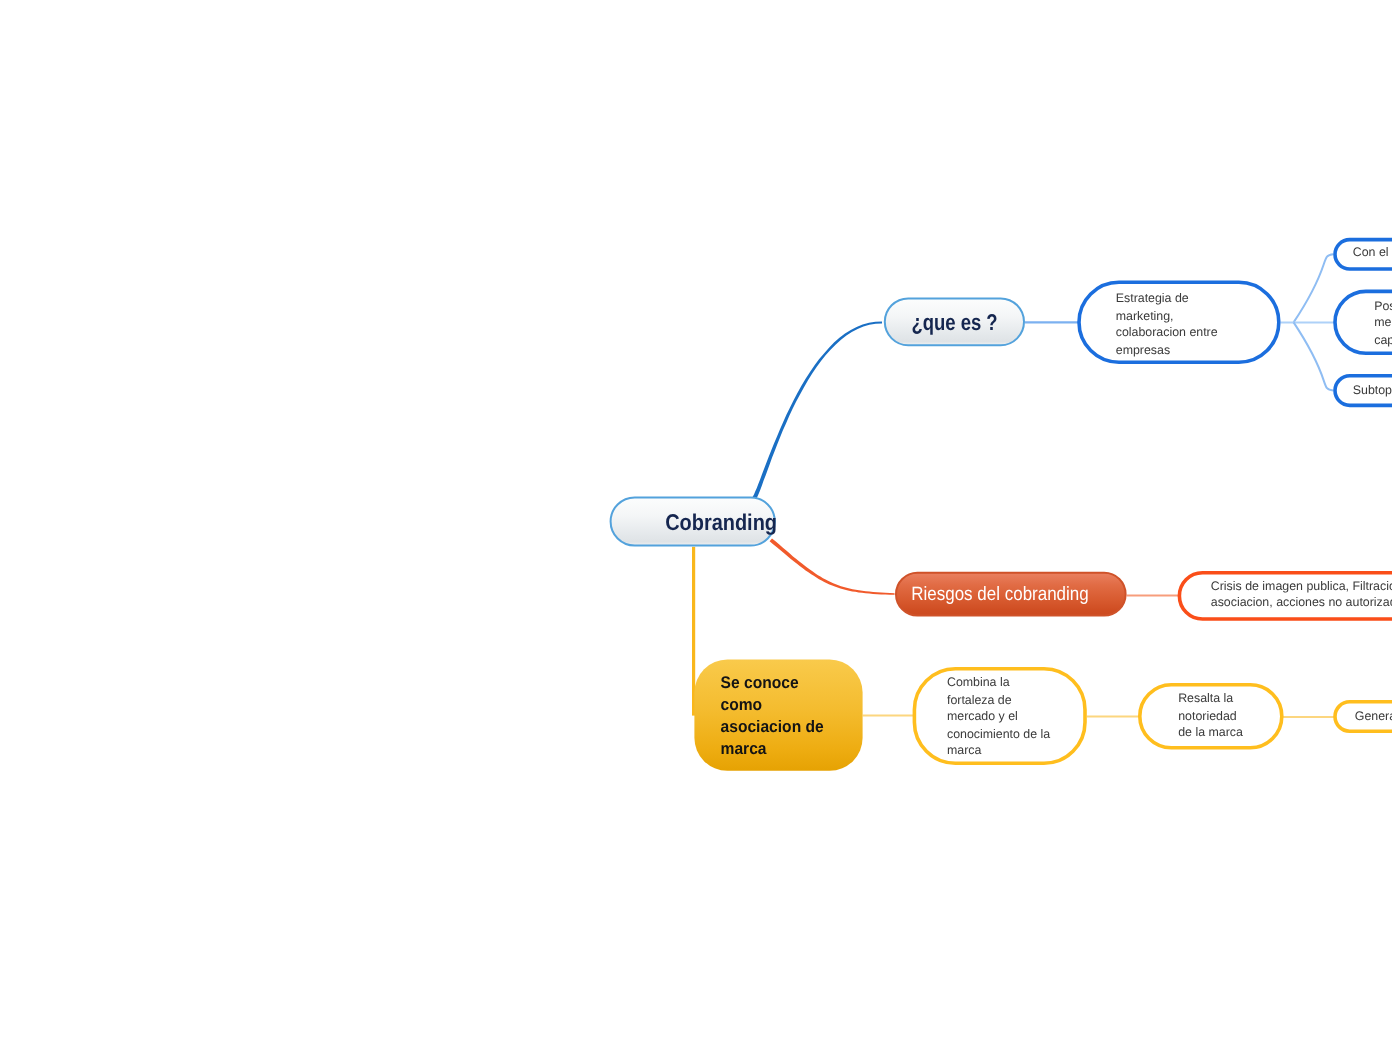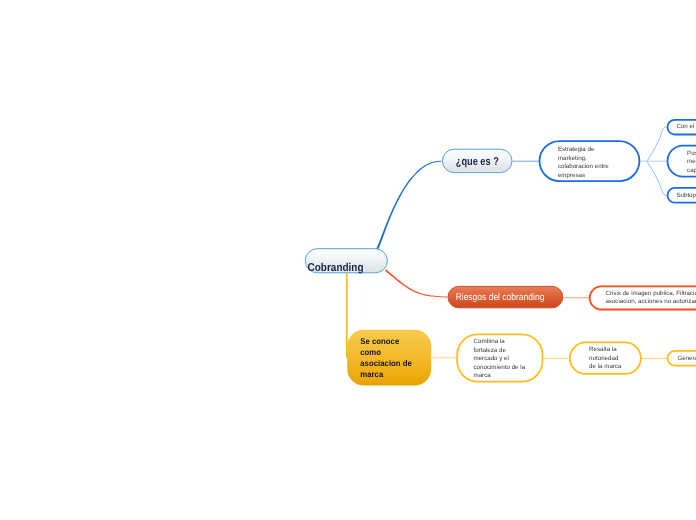--- a/index.html
+++ b/index.html
@@ -13,21 +13,21 @@
   .node .txt{display:block;width:100%;}
 
   
   .cap{font-size:11.4px;font-weight:bold;color:#15264f;text-align:center;line-height:12px;
        transform:scaleX(0.875) translateZ(0);transform-origin:center;position:relative;top:1px;}
   .small{font-size:6.2px;color:#3a3a3a;line-height:8.5px;transform:translateZ(0);}
   .capsmall{font-size:8.35px;font-weight:bold;color:#141414;line-height:11.25px;
        transform:scaleX(0.935) translateZ(0);transform-origin:left center;}
 
   
-  #n-root{left:294px;top:248.2px;width:83.1px;height:25.1px;justify-content:center;align-items:flex-end;}
+  #n-root{left:319px;top:248.2px;width:83.1px;height:25.1px;justify-content:center;}
 
   
   #n-quees{left:441.9px;top:148.7px;width:70.6px;height:24.4px;justify-content:flex-start;}
   #n-quees .txt{transform:scaleX(0.81) translateZ(0);}
 
   
   #n-estrategia{left:538.6px;top:140.2px;width:101.7px;height:41.8px;}
   #n-estrategia .txt{padding:4px 29.8px 0 19.3px;}
 
   #n-conel{left:666.6px;top:118.9px;width:62px;height:16.5px;}

